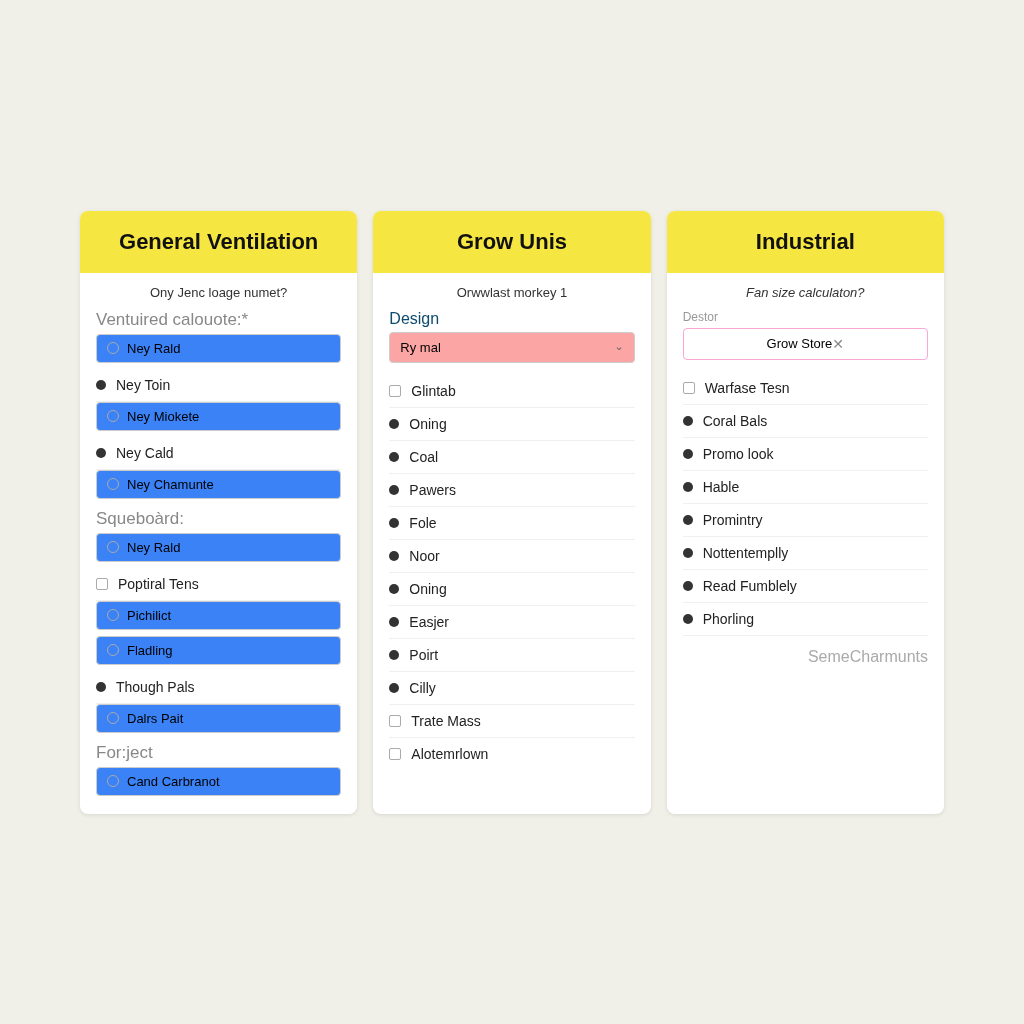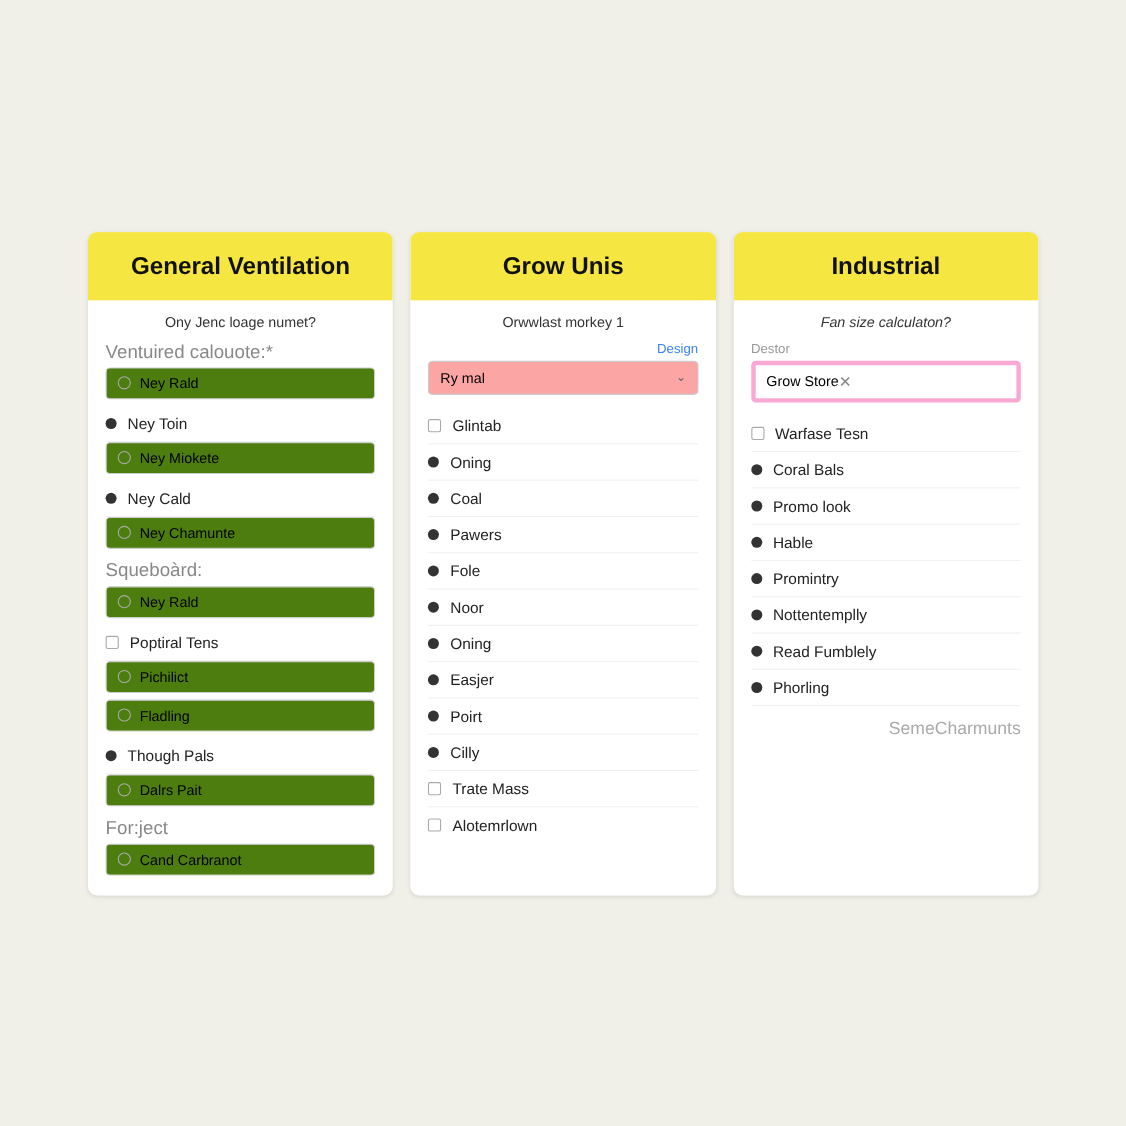--- a/index.html
+++ b/index.html
@@ -64,21 +64,21 @@
 
     .input-box {
       border: 1px solid #ccc;
       border-radius: 4px;
       padding: 6px 10px;
       margin-bottom: 6px;
       font-size: 13px;
       display: flex;
       align-items: center;
       gap: 8px;
-      background: #4d7c0f;
+      background: #3b82f6;
     }
 
     .radio-circle-empty {
       width: 12px;
       height: 12px;
       border: 1.5px solid #aaa;
       border-radius: 50%;
       display: inline-block;
       flex-shrink: 0;
     }
@@ -110,24 +110,23 @@
       width: 10px;
       height: 10px;
       background: #333;
       border-radius: 50%;
       display: inline-block;
       flex-shrink: 0;
     }
 
     
     .design-label {
-      font-size: 12px;
-      color: #3b82f6;
+      font-size: 16px;
+      color: #0c4a6e;
       margin-bottom: 4px;
-      text-align: right;
     }
 
     .dropdown-box {
       border: 1px solid #ccc;
       border-radius: 4px;
       padding: 7px 10px;
       margin-bottom: 12px;
       font-size: 13px;
       display: flex;
       align-items: flex-start;
@@ -141,28 +140,28 @@
     }
 
     
     .destor-label {
       font-size: 12px;
       color: #999;
       margin-bottom: 4px;
     }
 
     .search-box {
-      border: 4px solid #f9a8d4;
+      border: 1px solid #f9a8d4;
       border-radius: 4px;
       padding: 7px 10px;
       margin-bottom: 12px;
       font-size: 13px;
       display: flex;
       align-items: center;
-      justify-content: flex-start;
+      justify-content: center;
       background: #fff;
     }
 
     .x-icon {
       color: #888;
       font-size: 14px;
       cursor: pointer;
     }
 
     .footer-row {

